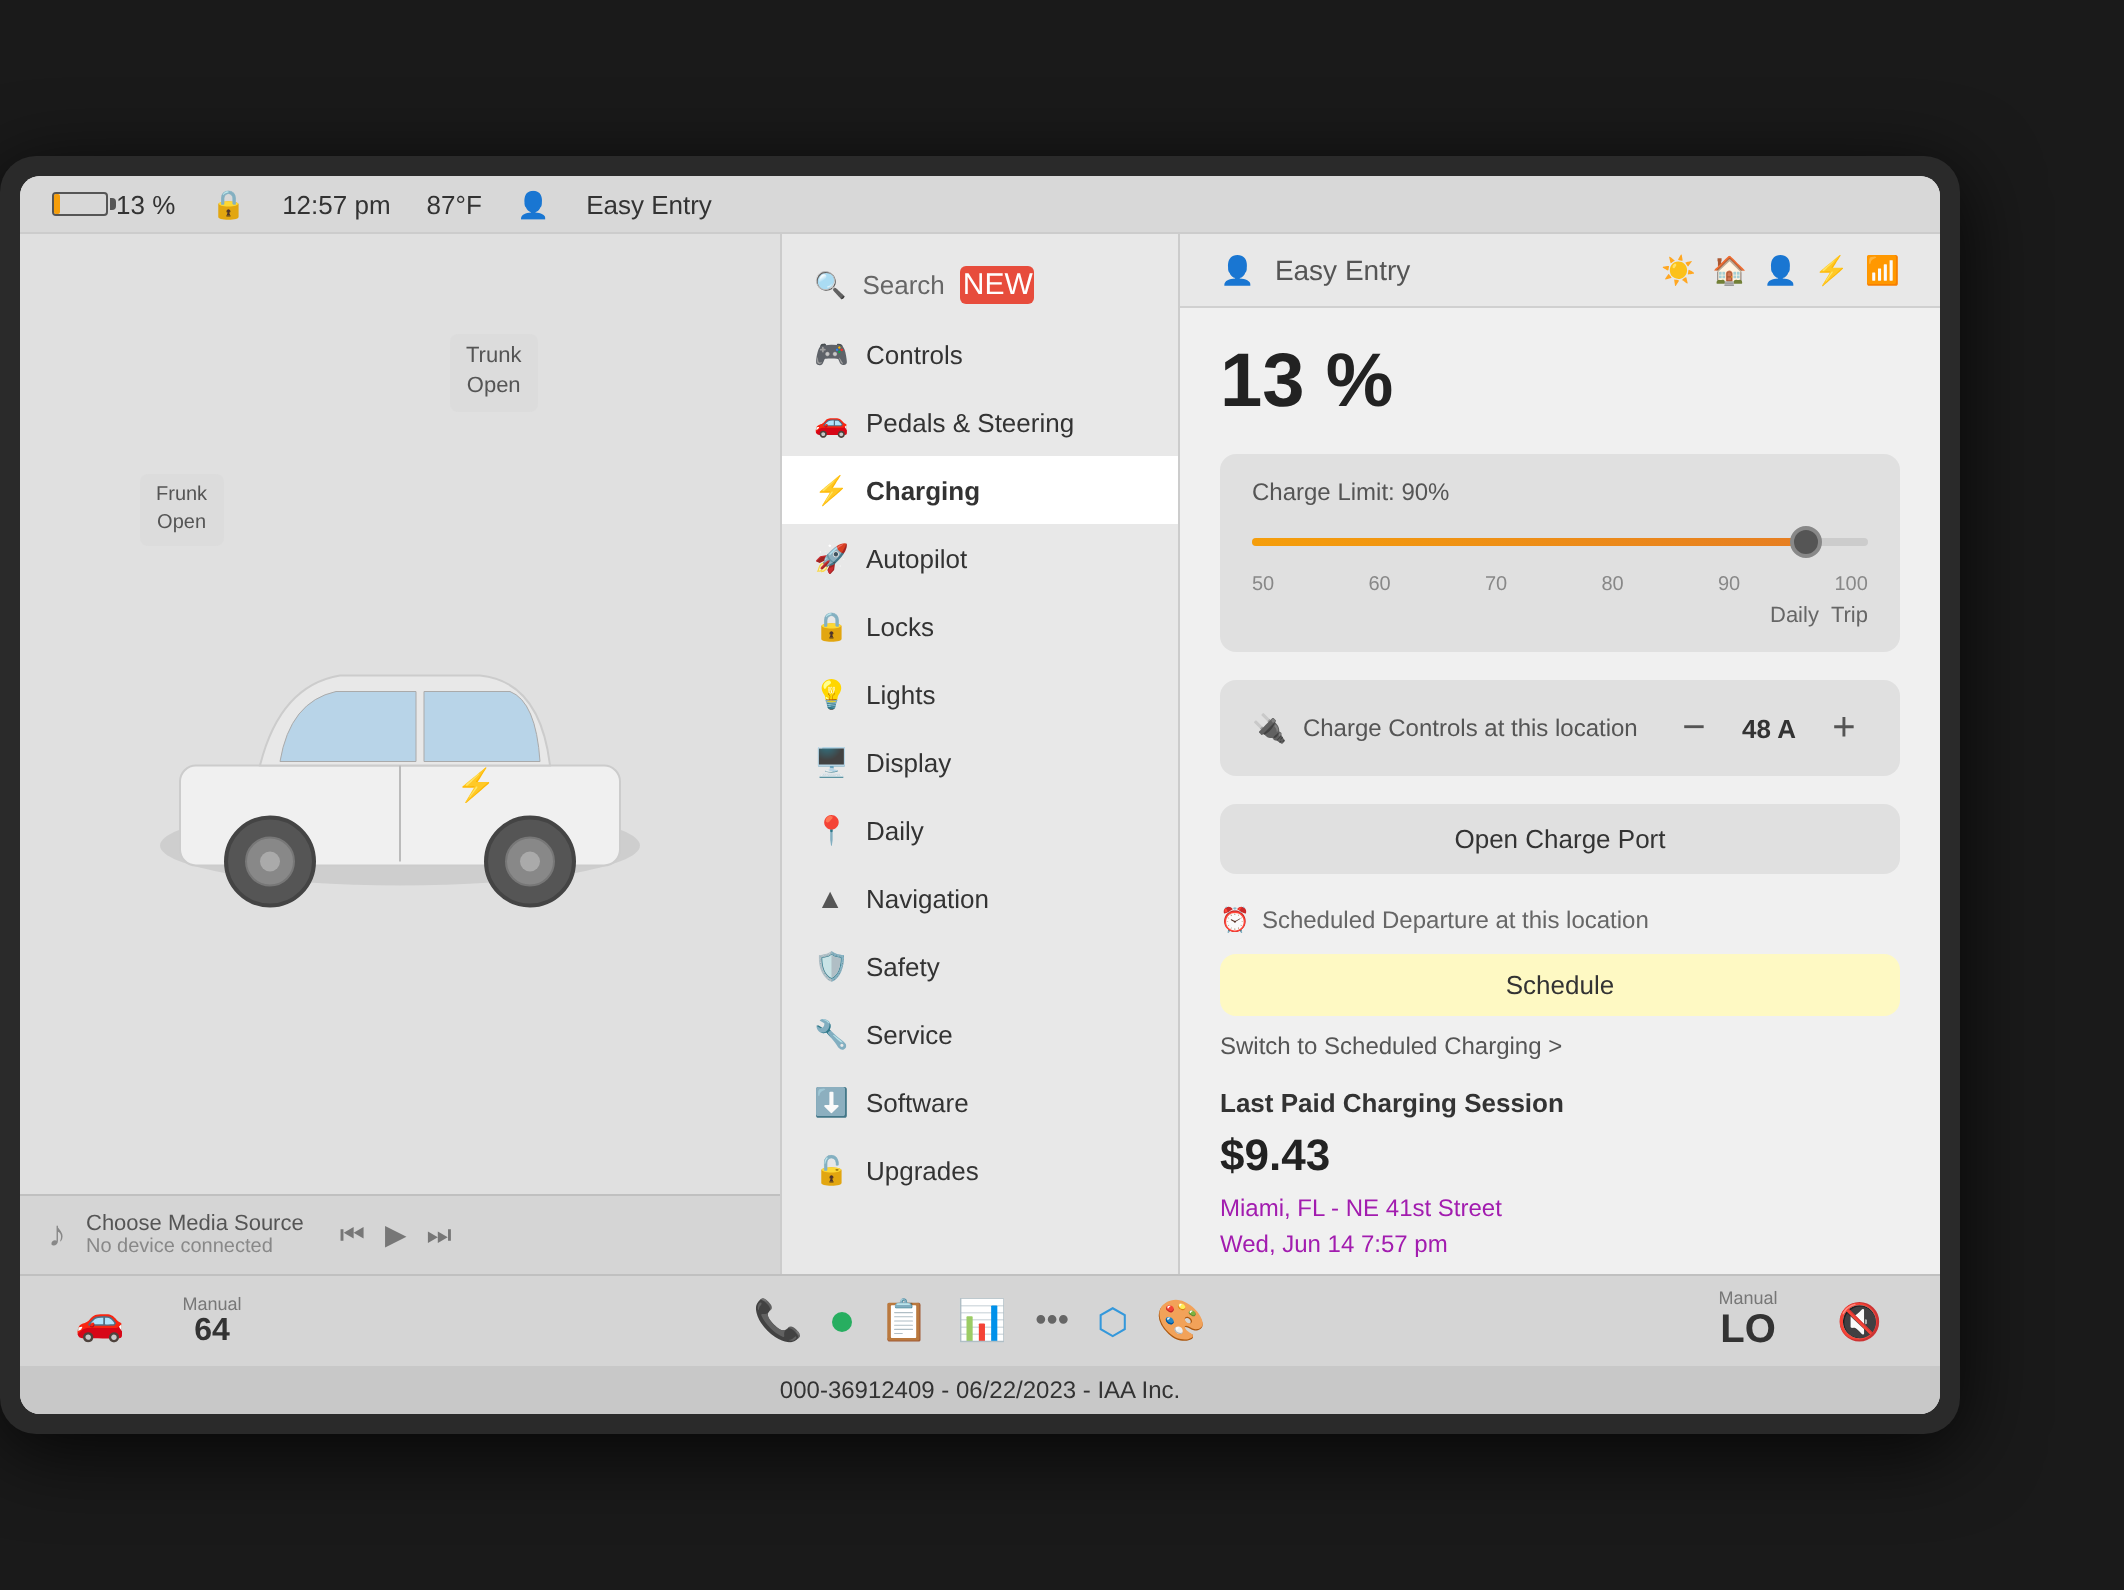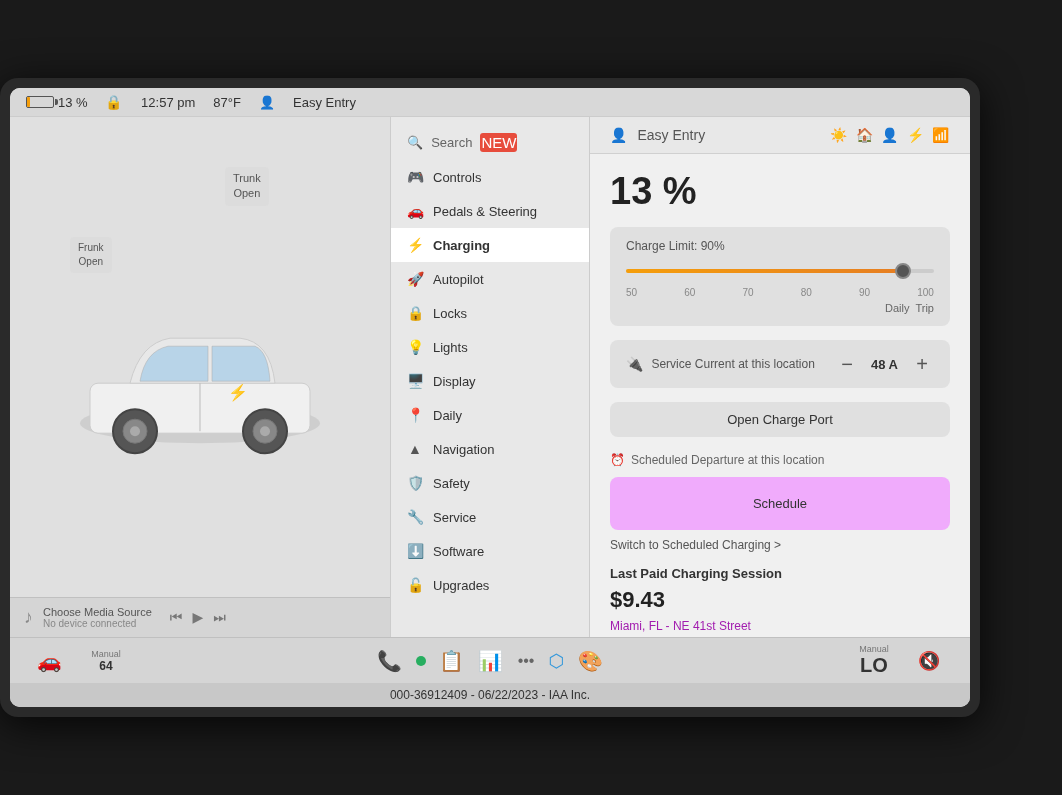--- a/index.html
+++ b/index.html
@@ -307,22 +307,22 @@
       font-size: 12px;
       color: #666;
       margin-bottom: 10px;
       display: flex;
       align-items: center;
       gap: 6px;
     }
     .schedule-btn {
       display: block;
       width: 100%;
-      padding: 19px;
-      background: #f0abfc;
+      padding: 8px;
+      background: #fef9c3;
       border: none;
       border-radius: 8px;
       font-size: 13px;
       color: #333;
       text-align: center;
       cursor: pointer;
       margin-bottom: 8px;
     }
     .switch-charging-link {
       font-size: 12px;
@@ -359,21 +359,21 @@
     }
     .taskbar-item {
       display: flex;
       flex-direction: column;
       align-items: center;
       font-size: 11px;
       color: #555;
       min-width: 40px;
     }
     .taskbar-speed {
-      font-size: 12px;
+      font-size: 16px;
       font-weight: 700;
       color: #333;
     }
     .taskbar-label-small { font-size: 9px; color: #777; }
     .taskbar-spacer { flex: 1; }
     .taskbar-center { display: flex; align-items: center; gap: 14px; }
     .taskbar-lo {
       font-size: 20px;
       font-weight: 700;
       color: #333;
@@ -559,21 +559,21 @@
                 <span>100</span>
               </div>
               <div class="slider-tabs">
                 <span style="cursor:pointer;">Daily</span>
                 <span style="cursor:pointer;">Trip</span>
               </div>
             </div>
 
             <div class="charge-current-section">
               <span style="font-size:14px;margin-right:8px;">🔌</span>
-              <div class="charge-current-label">Service Current at this location</div>
+              <div class="charge-current-label">Charge Controls at this location</div>
               <div class="charge-current-controls">
                 <button class="ctrl-btn">−</button>
                 <span class="charge-current-value">48 A</span>
                 <button class="ctrl-btn">+</button>
               </div>
             </div>
 
             <button class="open-port-btn">Open Charge Port</button>
 
             <div class="scheduled-section">

